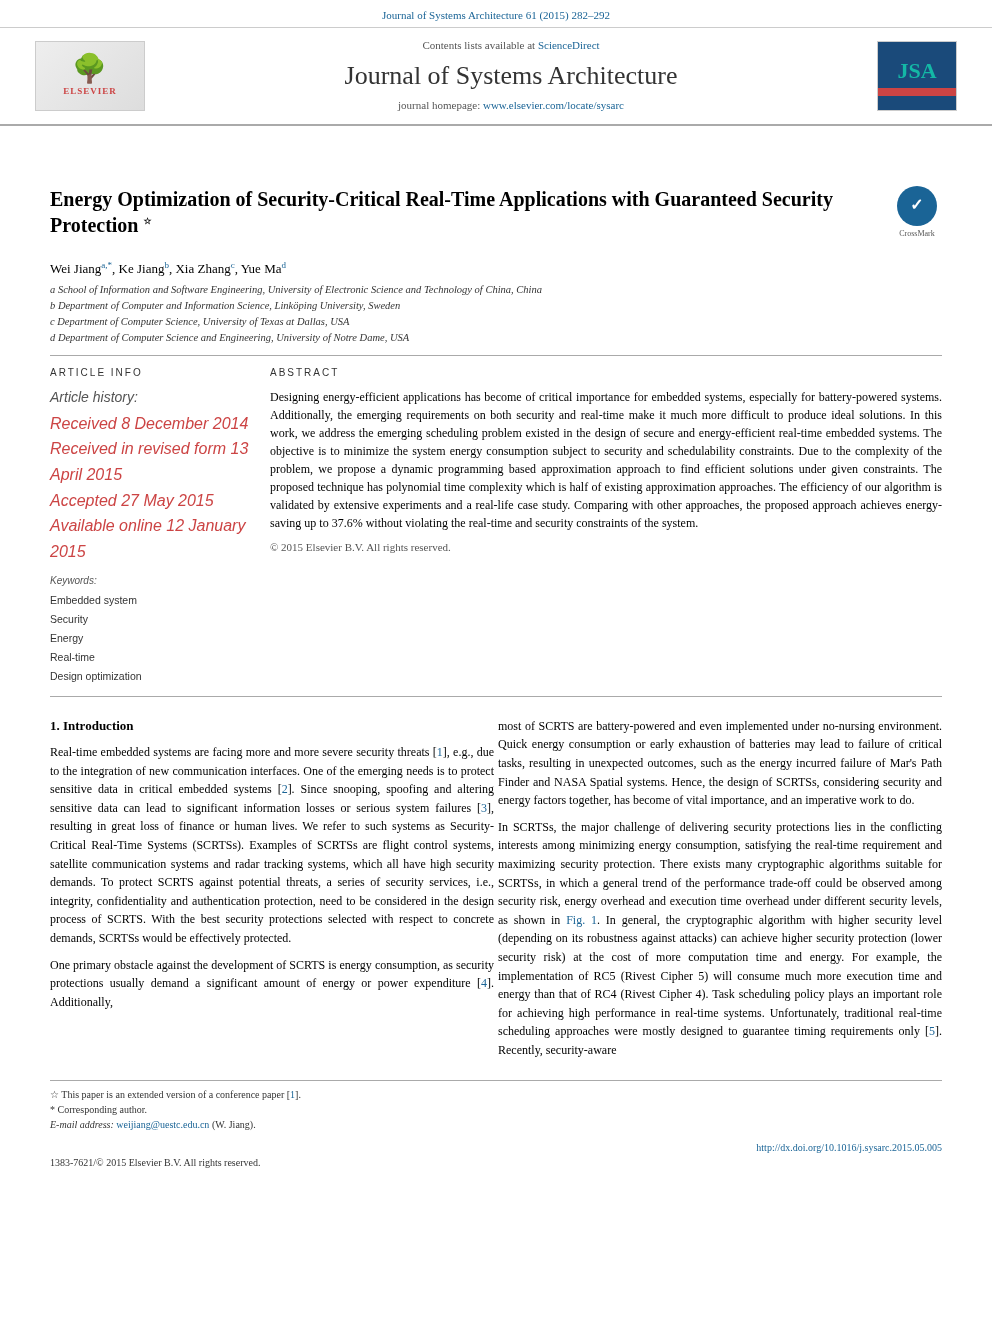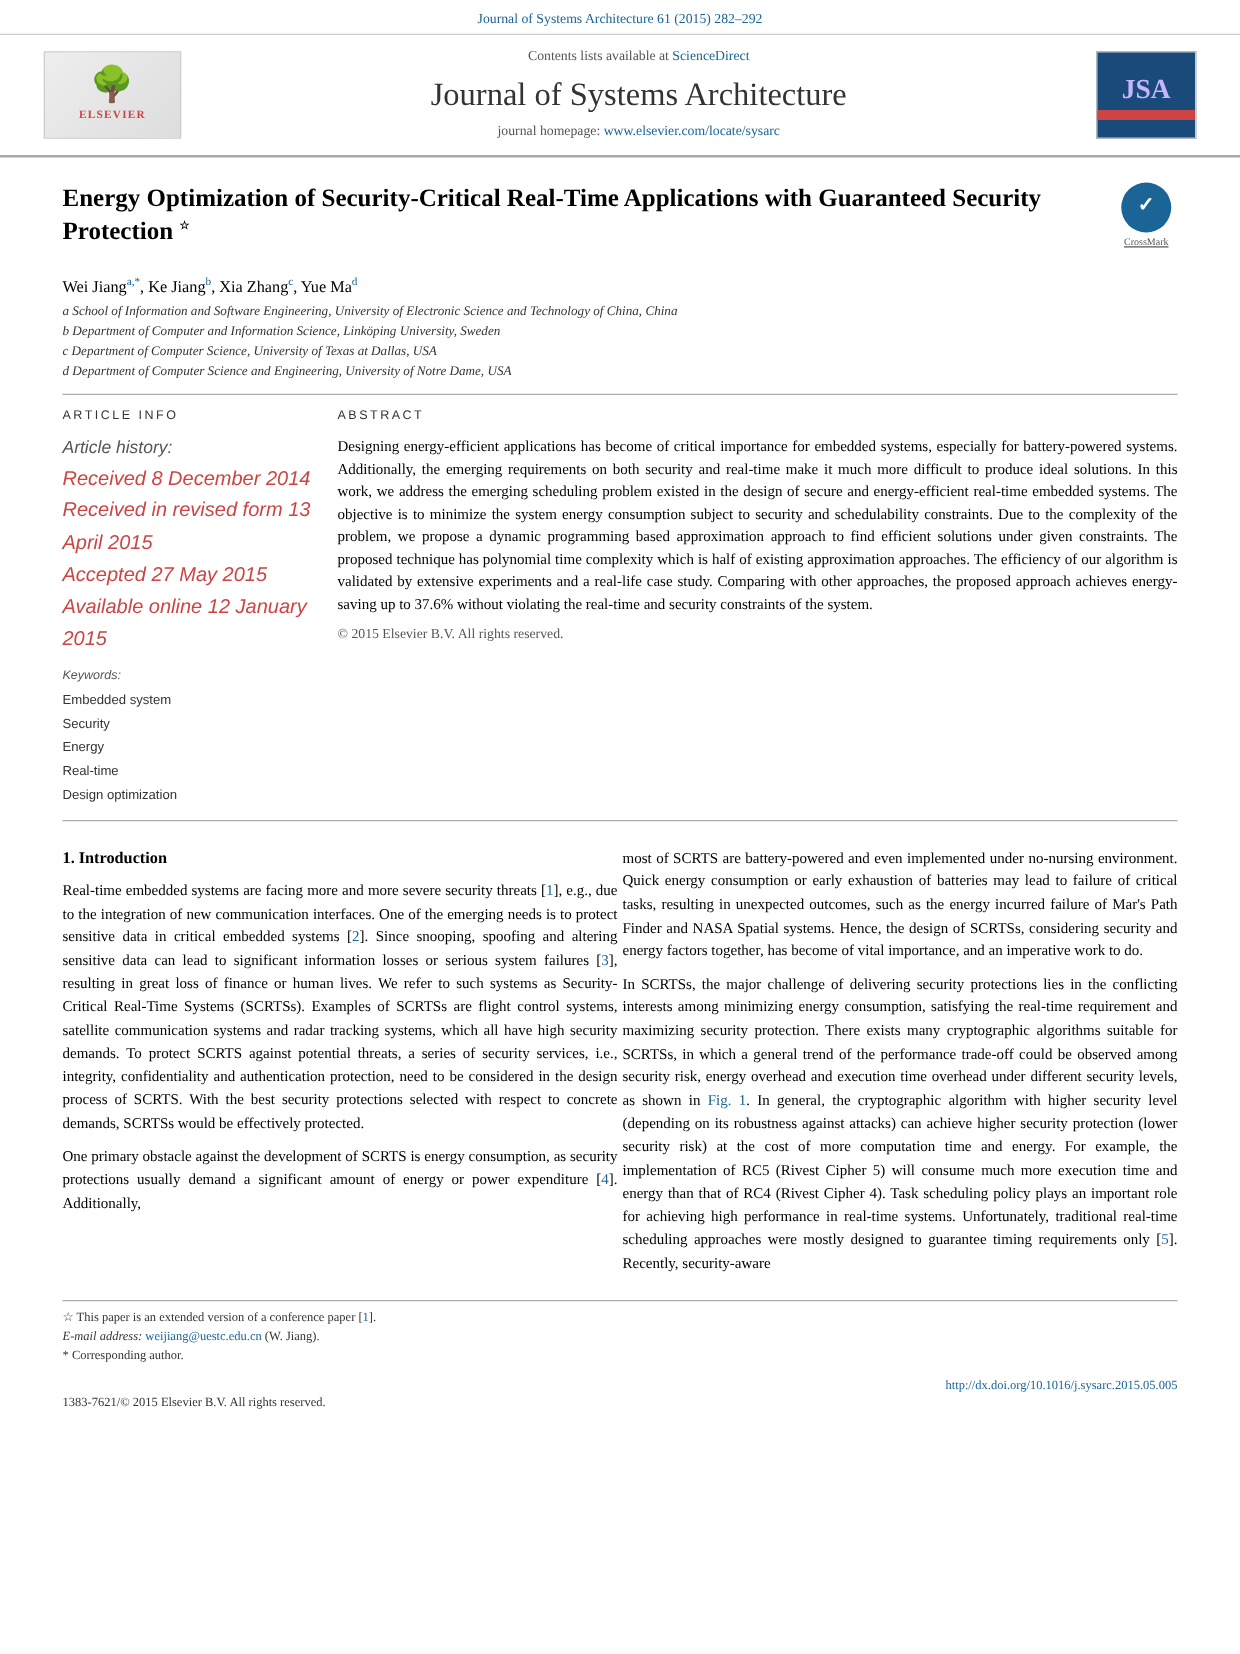--- a/index.html
+++ b/index.html
@@ -99,21 +99,21 @@
     }
     .jsa-logo-box {
       width: 80px;
       height: 70px;
       border: 1px solid #ccc;
       background: #1a4a7a;
       display: flex;
       flex-direction: column;
       align-items: center;
       justify-content: center;
-      color: #c4b5fd;
+      color: #14b8a6;
       font-size: 22px;
       font-weight: bold;
       font-family: serif;
     }
     .jsa-small-line {
       width: 100%;
       height: 8px;
       background: #c44;
       margin-top: 2px;
     }
@@ -123,20 +123,21 @@
       padding: 20px 50px;
     }
 
     
     .paper-title-section {
       display: flex;
       align-items: flex-start;
       justify-content: space-between;
       margin-bottom: 12px;
       padding-bottom: 8px;
+      margin-top: 40px;
     }
     .paper-title {
       font-size: 20px;
       font-weight: bold;
       color: #000;
       line-height: 1.3;
       flex: 1;
     }
     .crossmark-logo {
       width: 50px;
@@ -155,21 +156,20 @@
       color: #fff;
       font-size: 16px;
       font-weight: bold;
       margin: 0 auto;
     }
     .crossmark-text {
       font-size: 8px;
       color: #555;
       margin-top: 2px;
       display: block;
-      text-decoration: underline;
     }
 
     
     .authors-line {
       font-size: 13px;
       color: #000;
       margin: 6px 0 4px 0;
     }
     .author-sup {
       font-size: 9px;
@@ -439,23 +439,23 @@
       <div class="body-text">
         In SCRTSs, the major challenge of delivering security protections lies in the conflicting interests among minimizing energy consumption, satisfying the real-time requirement and maximizing security protection. There exists many cryptographic algorithms suitable for SCRTSs, in which a general trend of the performance trade-off could be observed among security risk, energy overhead and execution time overhead under different security levels, as shown in <a class="ref-link">Fig. 1</a>. In general, the cryptographic algorithm with higher security level (depending on its robustness against attacks) can achieve higher security protection (lower security risk) at the cost of more computation time and energy. For example, the implementation of RC5 (Rivest Cipher 5) will consume much more execution time and energy than that of RC4 (Rivest Cipher 4). Task scheduling policy plays an important role for achieving high performance in real-time systems. Unfortunately, traditional real-time scheduling approaches were mostly designed to guarantee timing requirements only [<a class="ref-link">5</a>]. Recently, security-aware
       </div>
     </div>
   </div>
 
   <div class="footnote-section">
     <div class="footnote-text">
       ☆ This paper is an extended version of a conference paper [<a class="footnote-link ref-link">1</a>].
     </div>
+    <div class="footnote-text">* Corresponding author.</div>
     <div class="footnote-text">
       <em>E-mail address:</em> <a class="footnote-link">weijiang@uestc.edu.cn</a> (W. Jiang).
     </div>
-    <div class="footnote-text">* Corresponding author.</div>
     <div class="bottom-info">
       <a class="doi-link">http://dx.doi.org/10.1016/j.sysarc.2015.05.005</a>
     </div>
     <div class="issn-line">1383-7621/© 2015 Elsevier B.V. All rights reserved.</div>
   </div>
 
 </div>
 
 </body></html>

